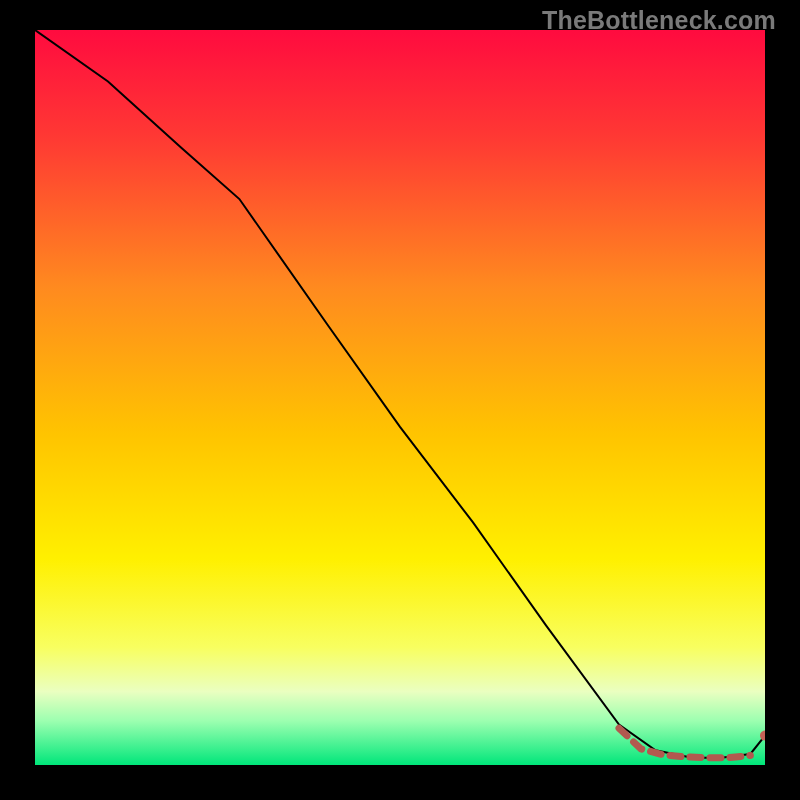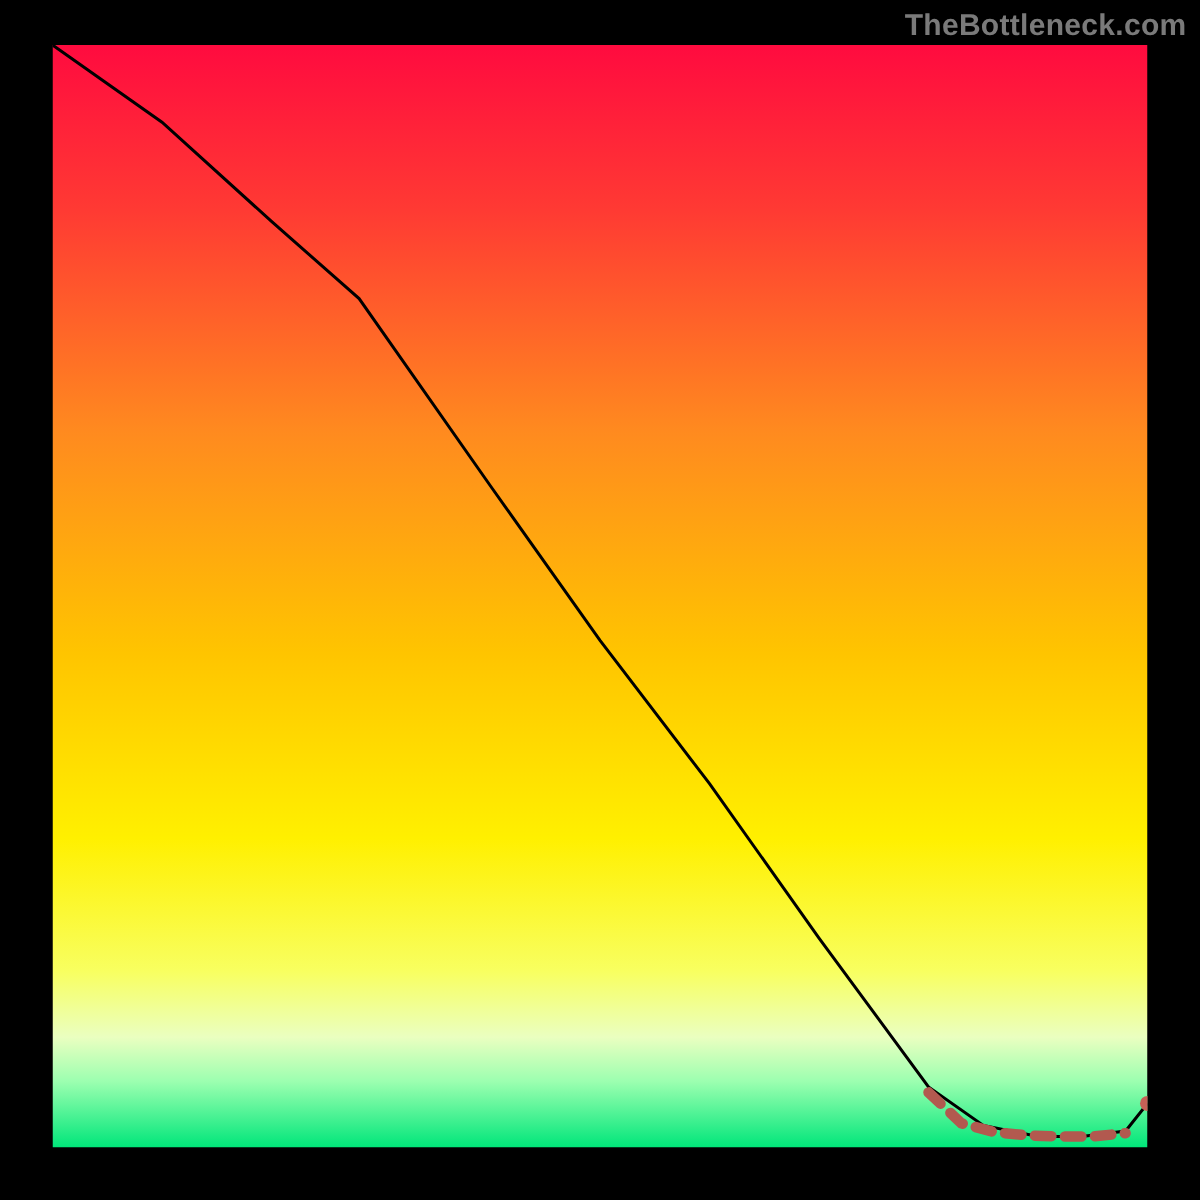--- a/index.html
+++ b/index.html
@@ -12,23 +12,23 @@
     overflow: hidden;
   }
   .wrap {
     position: relative;
     width: 800px;
     height: 800px;
   }
   .attribution {
     position: absolute;
     top: 6px;
-    right: 9px;
+    right: 24px;
     color: #7a7a7a;
-    font-size: 20px;
+    font-size: 25px;
     font-weight: 600;
     letter-spacing: 0.2px;
   }
   .plot-area {
     position: absolute;
     left: 35px;
     top: 30px;
     width: 730px;
     height: 735px;
   }

